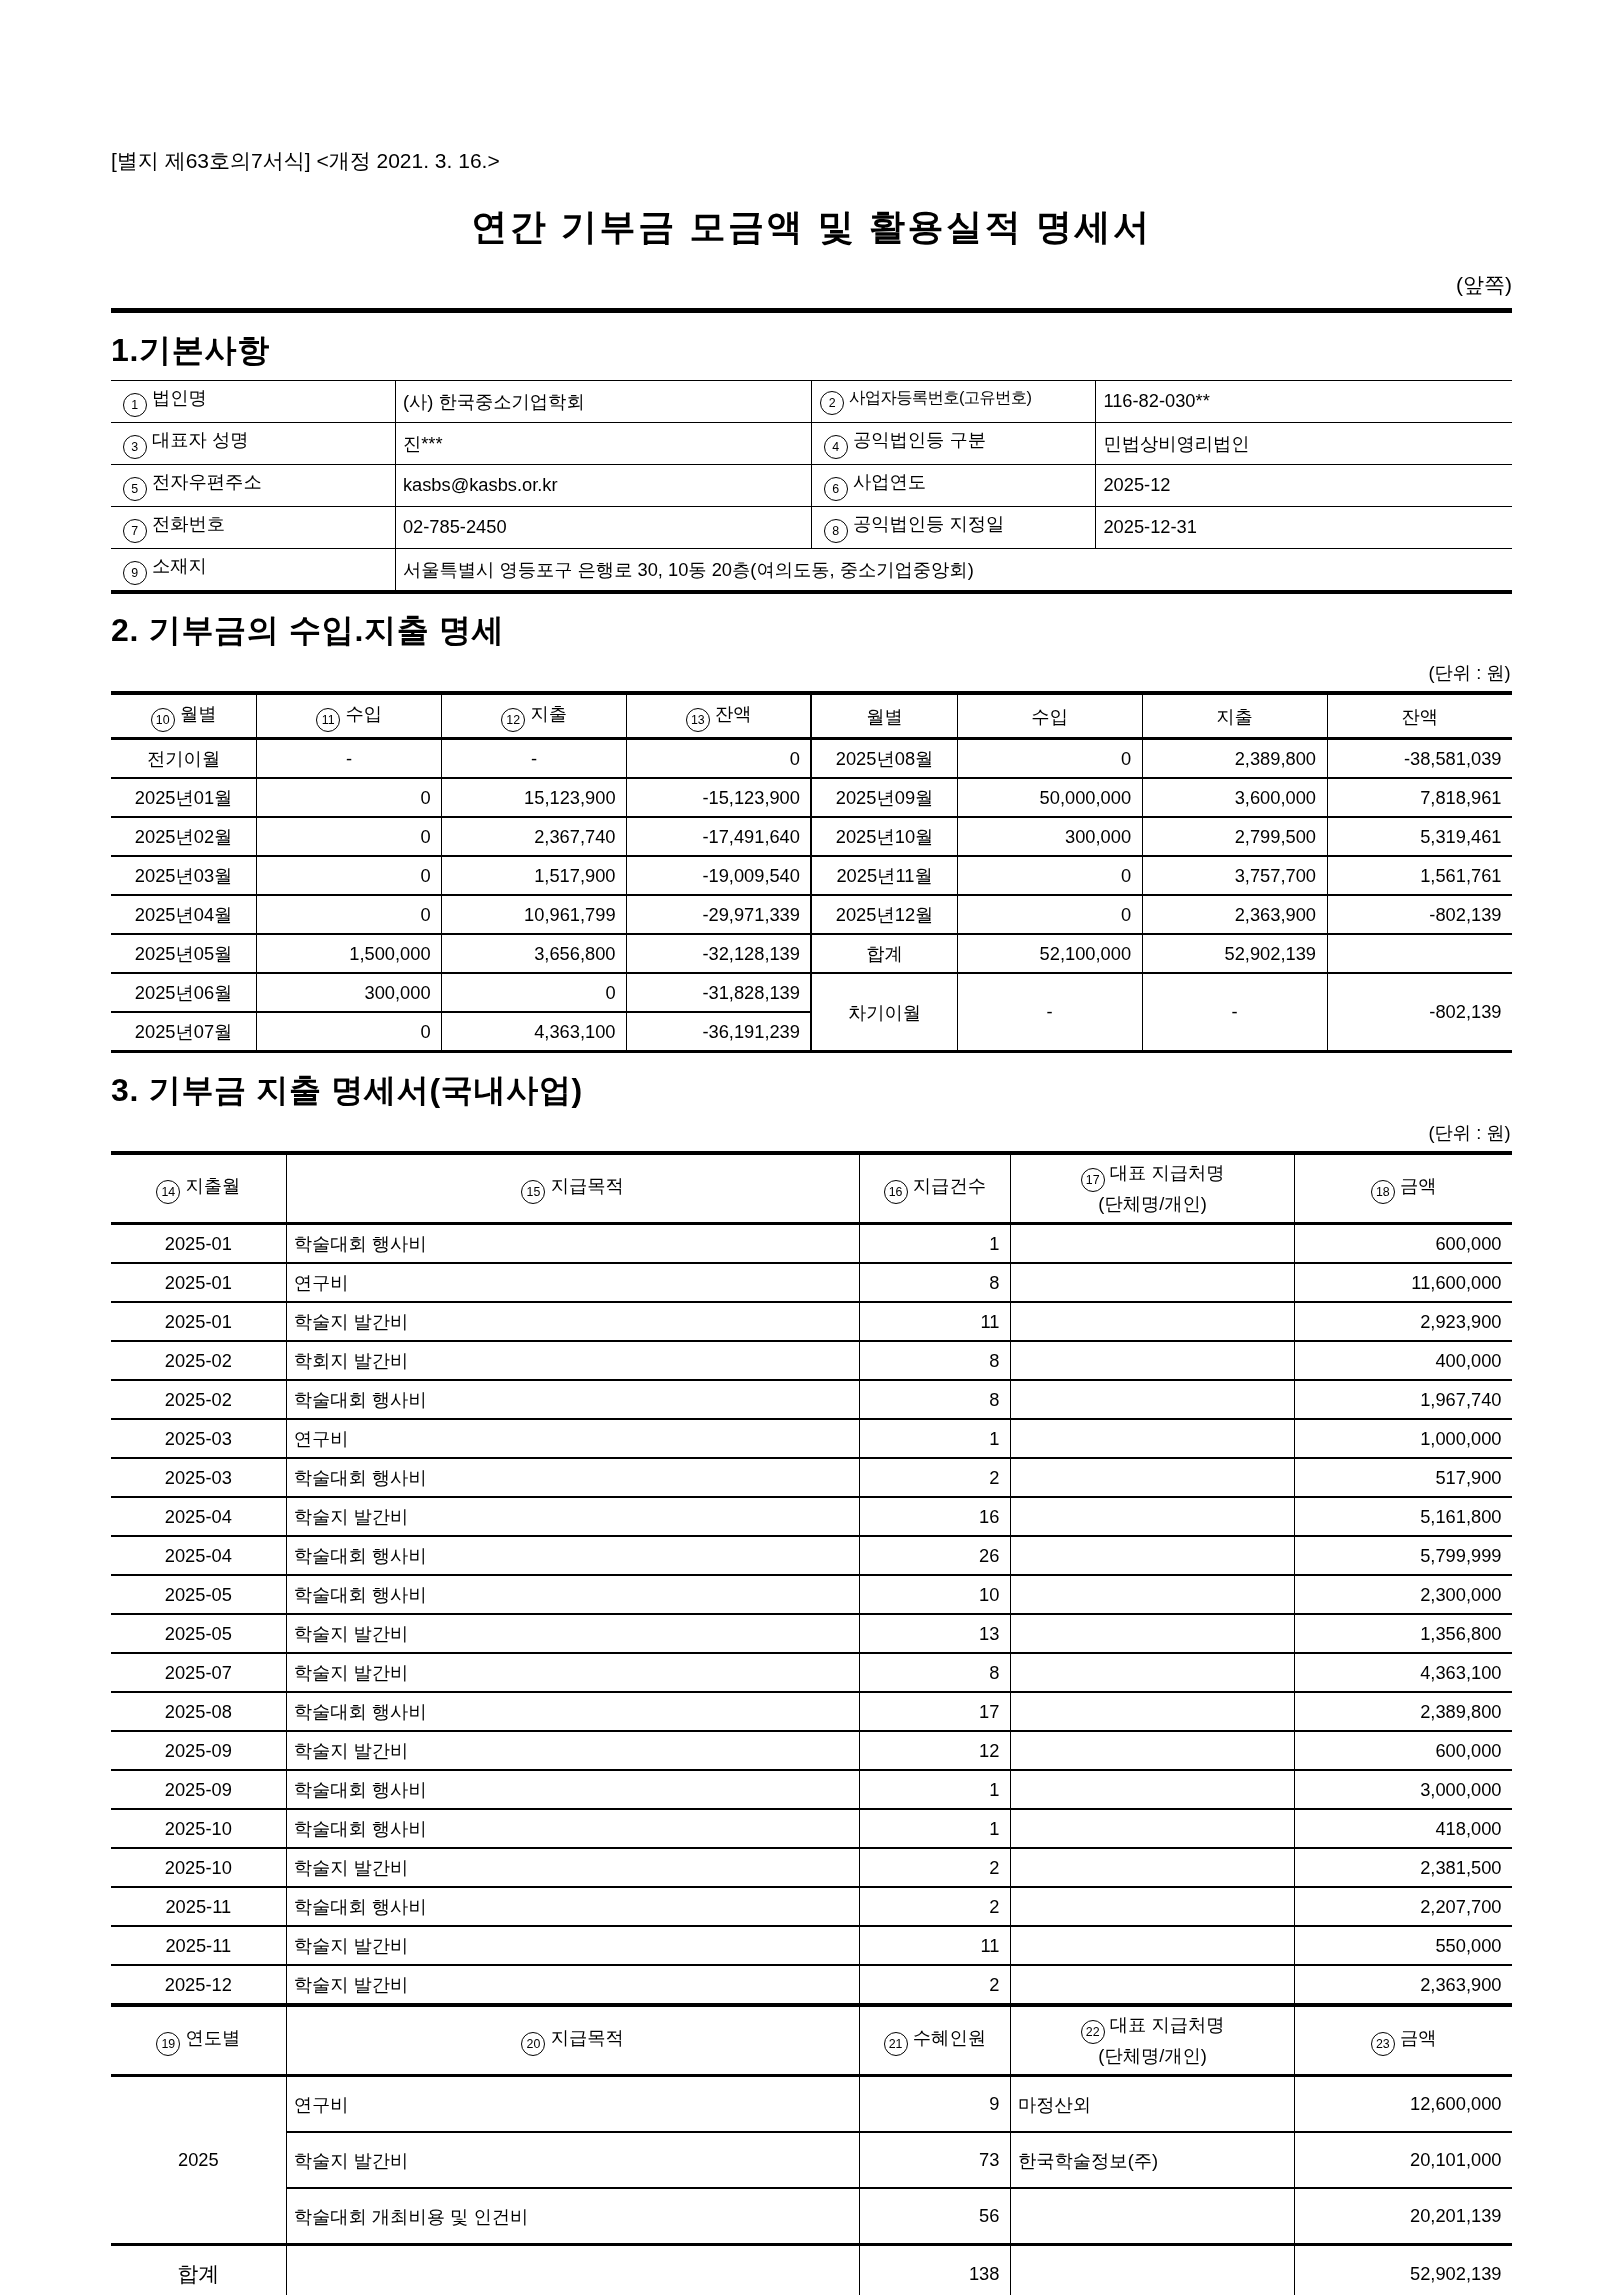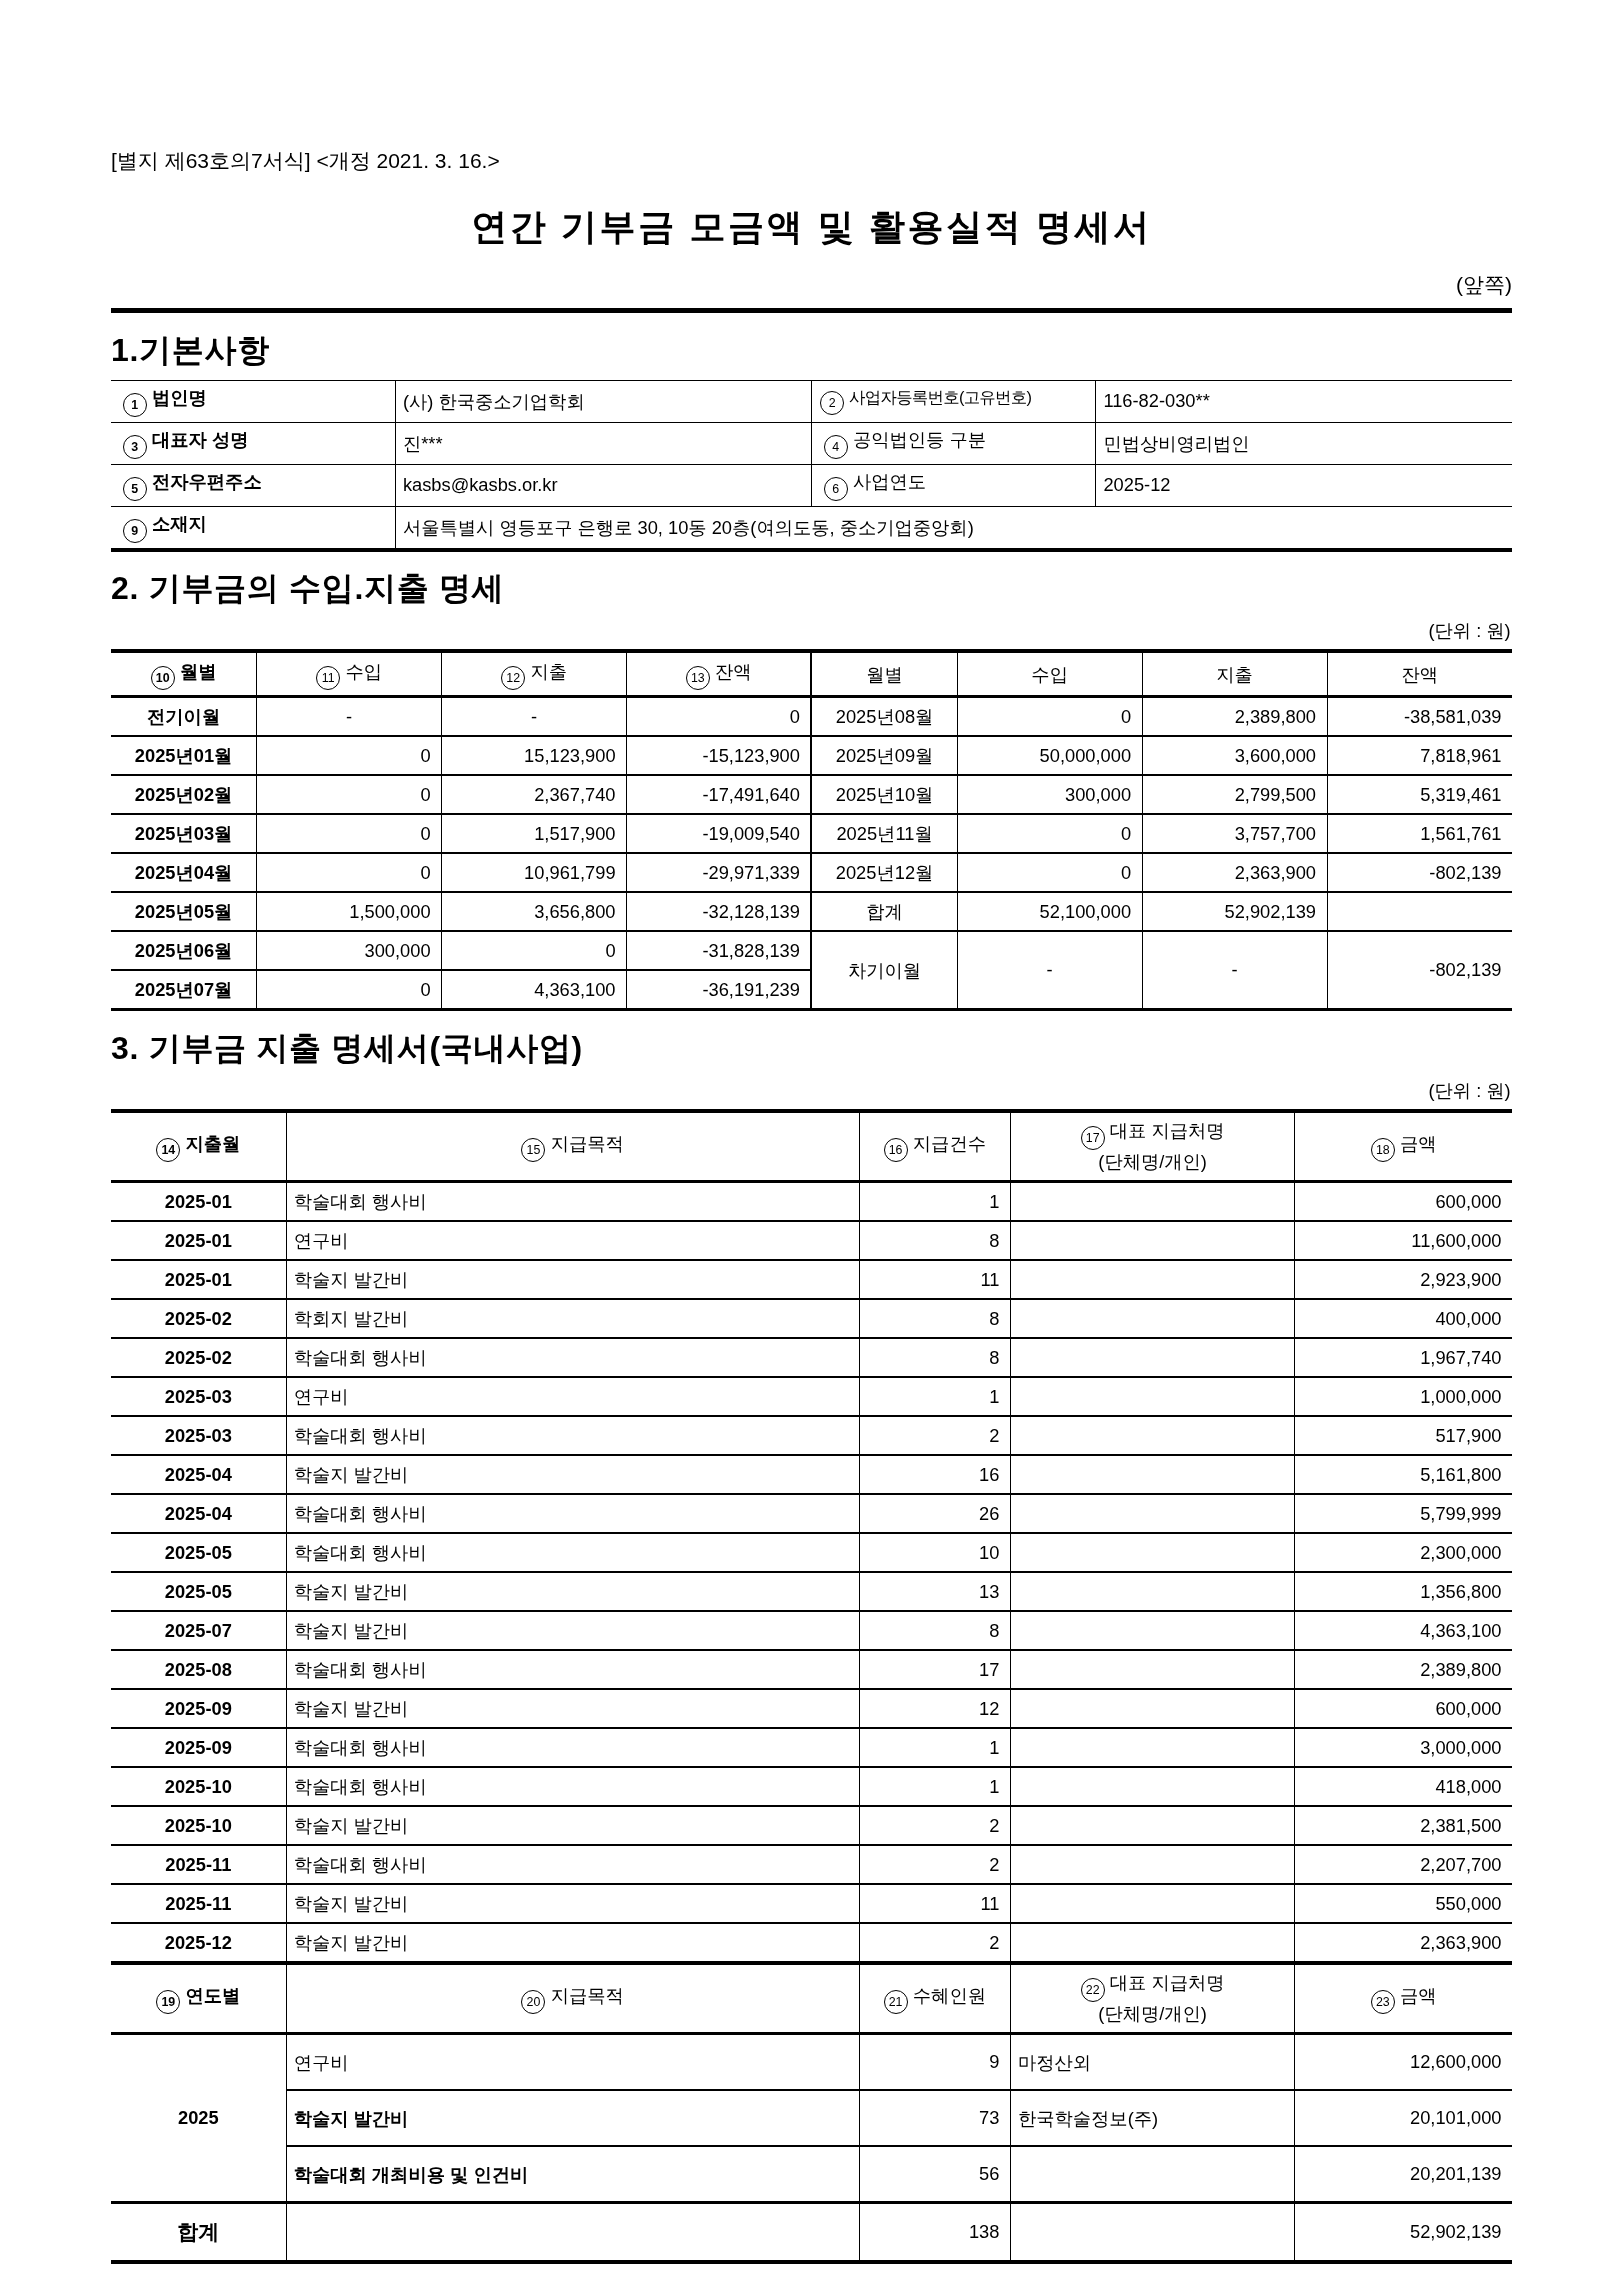--- a/index.html
+++ b/index.html
@@ -8,21 +8,21 @@
   .page{padding:147px 111px 0 111px;width:1401px;}
   .form-note{font-size:21px;}
   .title{font-size:36px;font-weight:bold;text-align:center;letter-spacing:2.6px;margin-top:27.5px;}
   .page-side{font-size:21px;text-align:right;margin-top:19.6px;}
   .rule{height:5.2px;background:#000;margin-top:9.2px;}
   .sec-head{font-size:32px;font-weight:bold;letter-spacing:0.7px;margin:15.7px 0 6.5px 0;}
   .unit-note{font-size:18.3px;text-align:right;margin:2.6px 1.3px 6.5px 0;}
   table{border-collapse:collapse;table-layout:fixed;width:100%;font-size:18.3px;}
   td,th{border-left:1.3px solid #000;border-right:1.3px solid #000;vertical-align:middle;
         overflow:hidden;white-space:nowrap;font-weight:normal;padding:0;}
-  td:first-child,th:first-child{border-left:none;font-weight:bold;}
+  td:first-child,th:first-child{border-left:none;}
   td:last-child,th:last-child{border-right:none;}
   .cn{display:inline-flex;align-items:center;justify-content:center;
       width:22px;height:22px;border:1.3px solid #000;border-radius:50%;
       font-size:12.4px;margin-right:5.2px;vertical-align:-4.6px;flex:none;}
   .ctr{text-align:center;}
   .num{text-align:right;padding-right:10.5px;}
   .lft{text-align:left;padding-left:7px;}
   .lbl{text-align:left;padding-left:11.8px;}
   
   .t1{border-top:1.3px solid #000;border-bottom:4.6px solid #000;}
@@ -80,20 +80,26 @@
       <td class="lbl"><span class="cn">4</span><span>공익법인등 구분</span></td>
       <td class="lft">민법상비영리법인</td>
     </tr>
     <tr>
       <td class="lbl"><span class="cn">5</span><span>전자우편주소</span></td>
       <td class="lft">kasbs@kasbs.or.kr</td>
       <td class="lbl"><span class="cn">6</span><span>사업연도</span></td>
       <td class="lft">2025-12</td>
     </tr>
     <tr>
+      <td class="lbl"><span class="cn">7</span><span>전화번호</span></td>
+      <td class="lft">02-785-2450</td>
+      <td class="lbl"><span class="cn">8</span><span>공익법인등 지정일</span></td>
+      <td class="lft">2025-12-31</td>
+    </tr>
+    <tr>
       <td class="lbl"><span class="cn">9</span><span>소재지</span></td>
       <td class="lft" colspan="3">서울특별시 영등포구 은행로 30, 10동 20층(여의도동, 중소기업중앙회)</td>
     </tr>
   </tbody>
     </table>
 
   <div class="sec-head">2. 기부금의 수입.지출 명세</div>
   <div class="unit-note">(단위 : 원)</div>
   <table class="t2">
     <colgroup>

